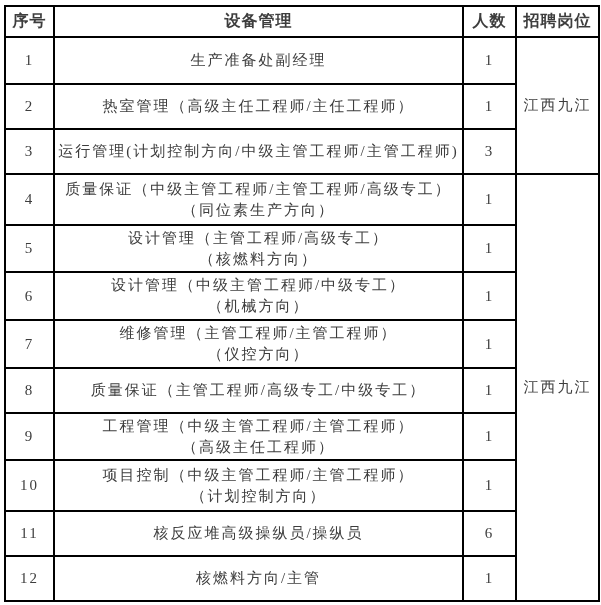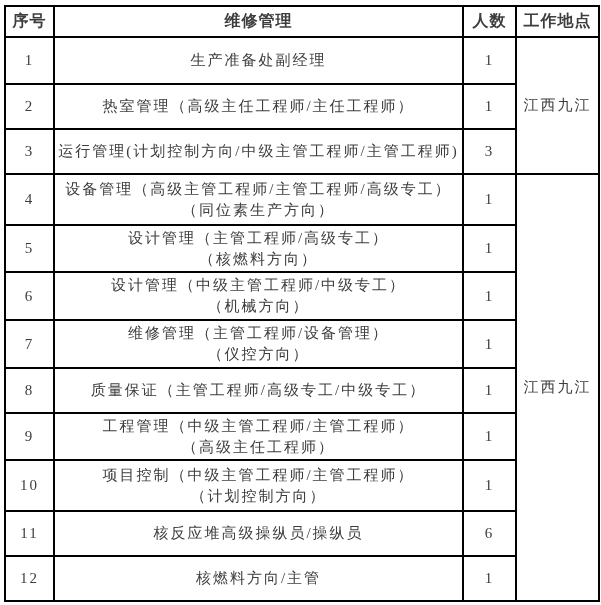--- a/index.html
+++ b/index.html
@@ -58,23 +58,23 @@
   <colgroup>
     <col class="col-no">
     <col class="col-pos">
     <col class="col-cnt">
     <col class="col-loc">
   </colgroup>
 
   <tbody>
       <tr class="h-header">
     <th>序号</th>
-    <th>维修管理</th>
+    <th>设备管理</th>
     <th>人数</th>
-    <th>工作地点</th>
+    <th>招聘岗位</th>
   </tr>
 
   <tr class="h47">
     <td>1</td>
     <td class="pos-cell">
           <div class="line">生产准备处副经理</div>
         </td>
     <td>1</td>
     <td class="loc-cell" rowspan="3">江西九江</td>
   </tr>
@@ -91,21 +91,21 @@
     <td>3</td>
     <td class="pos-cell">
           <div class="line">运行管理(计划控制方向/中级主管工程师/主管工程师)</div>
         </td>
     <td>3</td>
   </tr>
 
   <tr class="h51">
     <td>4</td>
     <td class="pos-cell">
-      <div class="line">设备管理（高级主管工程师/主管工程师/高级专工）</div>
+      <div class="line">质量保证（中级主管工程师/主管工程师/高级专工）</div>
       <div class="line">（同位素生产方向）</div>
     </td>
     <td>1</td>
     <td class="loc-cell" rowspan="9">江西九江</td>
   </tr>
 
   <tr class="h47">
     <td>5</td>
     <td class="pos-cell">
       <div class="line">设计管理（主管工程师/高级专工）</div>
@@ -119,21 +119,21 @@
     <td class="pos-cell">
       <div class="line">设计管理（中级主管工程师/中级专工）</div>
       <div class="line">（机械方向）</div>
     </td>
     <td>1</td>
   </tr>
 
   <tr class="h48">
     <td>7</td>
     <td class="pos-cell">
-      <div class="line">维修管理（主管工程师/设备管理）</div>
+      <div class="line">维修管理（主管工程师/主管工程师）</div>
       <div class="line">（仪控方向）</div>
     </td>
     <td>1</td>
   </tr>
 
   <tr class="h45">
     <td>8</td>
     <td class="pos-cell">
           <div class="line">质量保证（主管工程师/高级专工/中级专工）</div>
         </td>

